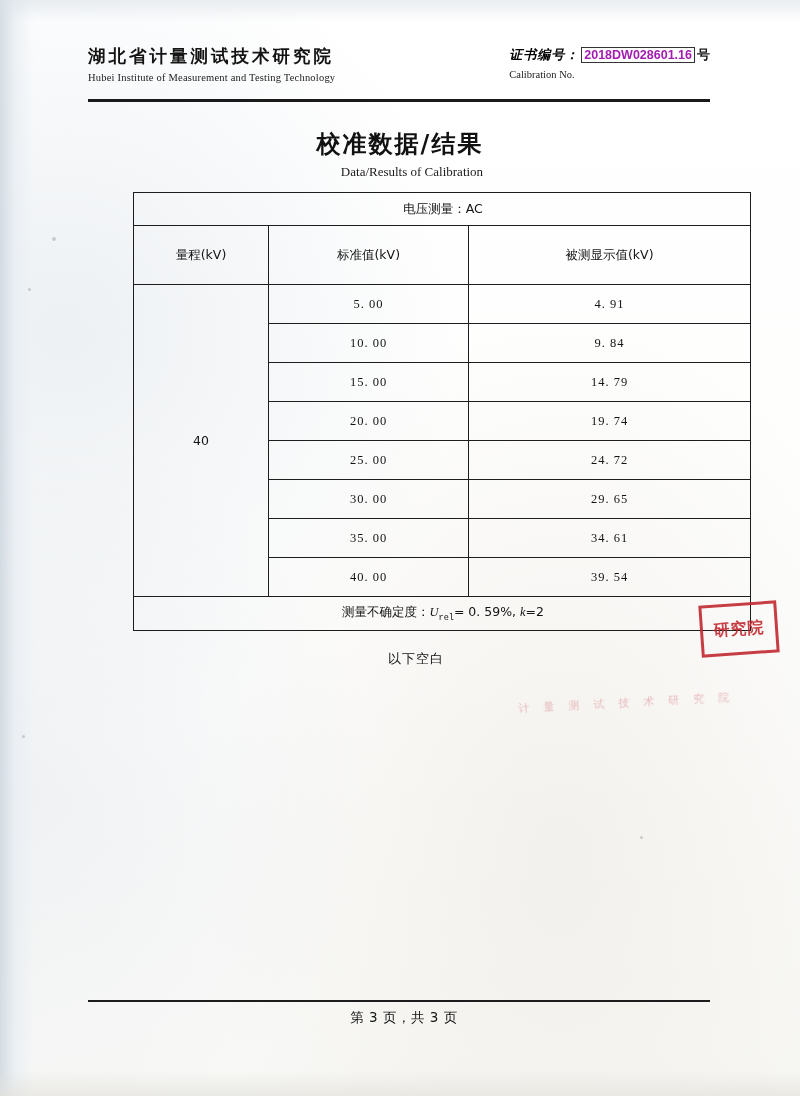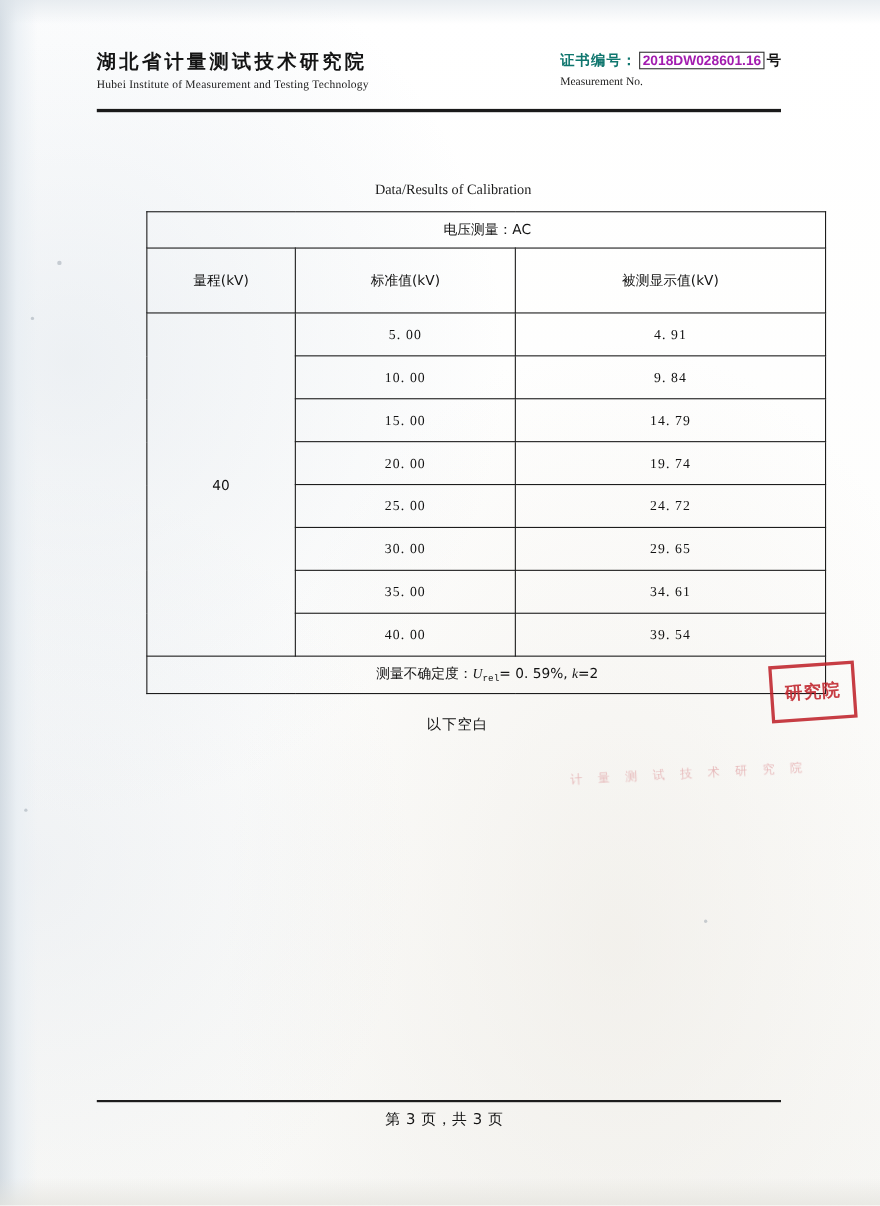--- a/index.html
+++ b/index.html
@@ -79,22 +79,23 @@
     padding-top: 2px;
   }
   .cert-line {
     display: flex;
     align-items: baseline;
     white-space: nowrap;
   }
   .cert-cn {
     font-size: 13px;
     font-weight: bold;
-    color: #0f766e;
+    color: #000000;
     letter-spacing: 1px;
+    font-style: italic;
   }
   .cert-no {
     font-family: "Liberation Sans", sans-serif;
     font-size: 12.5px;
     font-weight: bold;
     color: #a21caf;
     border: 1px solid #333;
     padding: 0 2px;
     margin: 0 2px;
     letter-spacing: 0;
@@ -267,26 +268,27 @@
     <div class="org-block">
       <div class="org-cn">湖北省计量测试技术研究院</div>
       <div class="org-en">Hubei Institute of Measurement and Testing Technology</div>
     </div>
     <div class="cert-block">
       <div class="cert-line">
         <span class="cert-cn">证书编号：</span>
         <span class="cert-no">2018DW028601.16</span>
         <span class="cert-suffix">号</span>
       </div>
-      <div class="cert-en">Measurement No.</div>
+      <div class="cert-en">Calibration No.</div>
     </div>
   </div>
 
   <div class="rule"></div>
 
+  <div class="title-cn">校准数据/结果</div>
   <div class="title-en">Data/Results of Calibration</div>
 
   <div class="tbl-wrap">
     <table class="cal">
       <colgroup>
         <col class="col1">
           <col class="col2">
           <col class="col3">
       </colgroup>
       <tbody>

